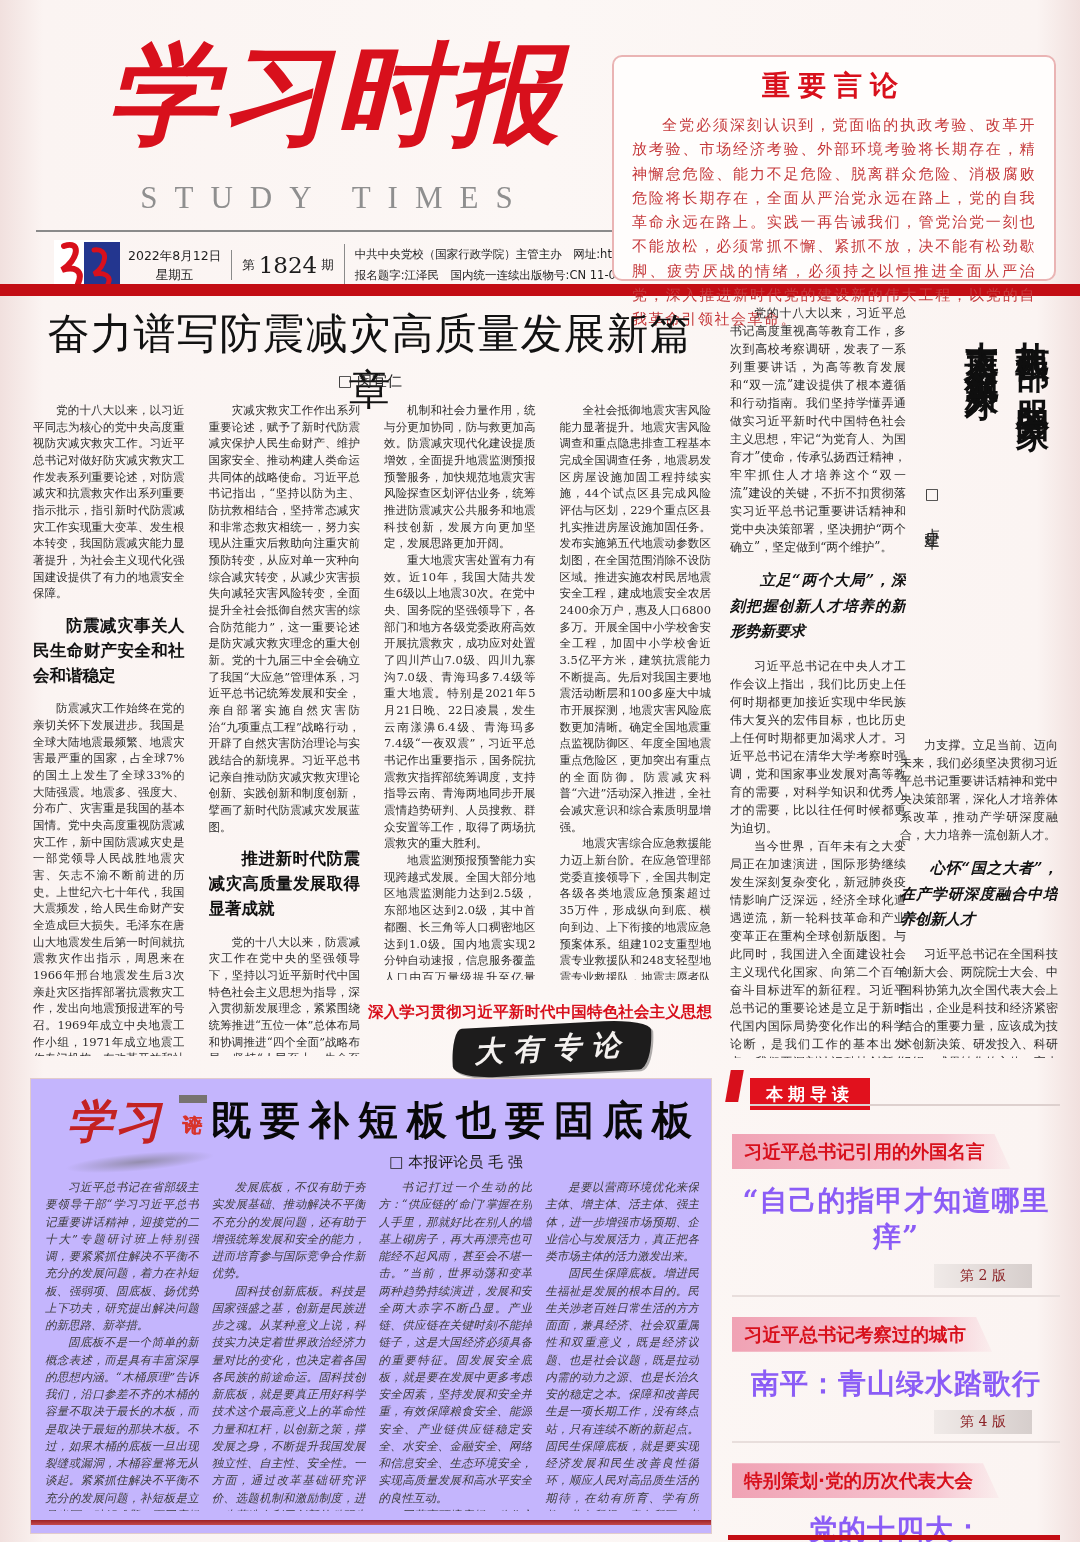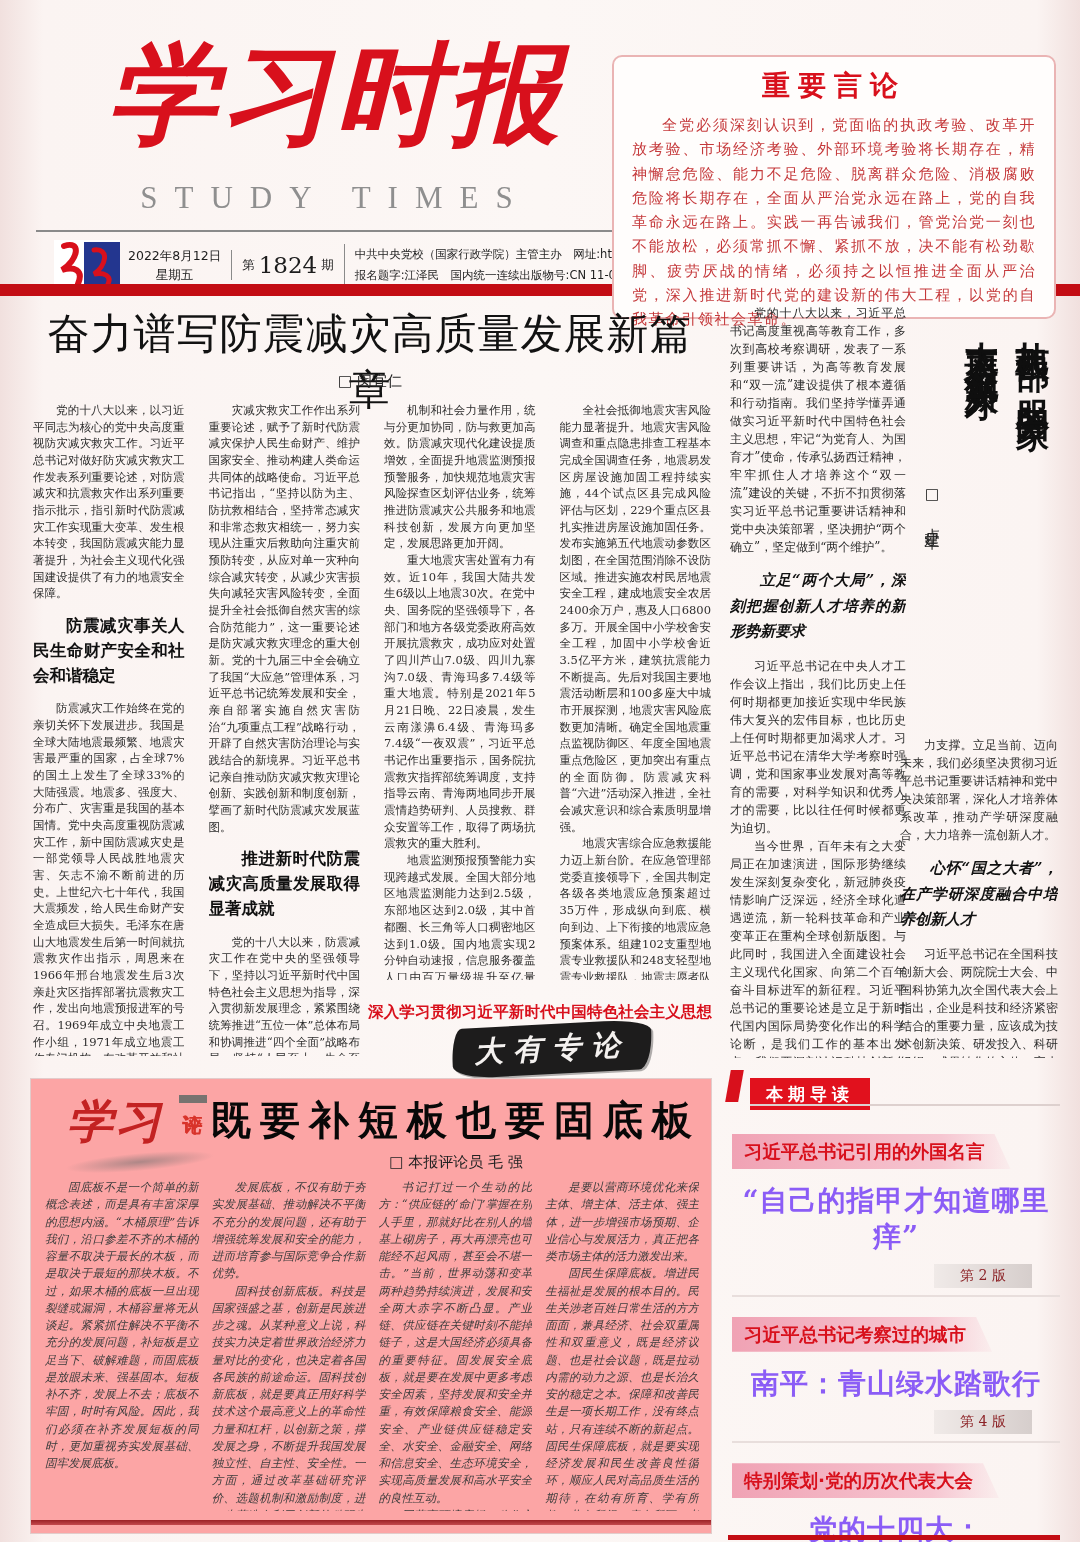--- a/index.html
+++ b/index.html
@@ -18,21 +18,21 @@
   .masthead-line{position:absolute;left:36px;top:230px;width:578px;height:2px;background:#8a8a8a;}
   .brand-logo{position:absolute;left:54px;top:240px;width:66px;height:50px;}
   .issue-info{position:absolute;left:128px;top:238px;height:54px;display:flex;align-items:center;
     font-size:12px;color:#1d1d1d;}
   .ii-date{text-align:center;line-height:1.55;padding-right:10px;font-size:12.5px;}
   .ii-issue{border-left:1px solid #8a8a8a;padding:2px 10px;display:flex;align-items:center;gap:4px;font-size:12.5px;}
   .ii-issue .num{font-size:23px;font-family:"DejaVu Serif",serif;}
   .ii-pub{border-left:1px solid #8a8a8a;padding-left:10px;font-size:11.5px;line-height:1.8;max-width:470px;white-space:nowrap;}
   .red-bar{position:absolute;left:0;top:284px;width:1080px;height:12px;background:#c30d14;}
   
-  .quote-box{position:absolute;left:612px;top:55px;width:444px;height:264px;box-sizing:border-box;
+  .quote-box{position:absolute;left:612px;top:55px;width:444px;height:226px;box-sizing:border-box;
     border:2px solid #eab4b4;border-radius:10px;background:#fffdfc;padding:8px 18px 6px;}
   .quote-title{text-align:center;font-weight:bold;font-size:28px;letter-spacing:8px;color:#d8101c;margin:2px 0 8px;}
   .quote-body{color:#c5393b;font-size:15px;line-height:1.62;letter-spacing:1.5px;text-align:justify;text-indent:2em;}
   
   .main-headline{position:absolute;left:28px;top:306px;width:684px;text-align:center;
     font-weight:normal;font-size:42px;letter-spacing:1px;color:#121212;}
   .main-byline{position:absolute;left:28px;top:372px;width:684px;text-align:center;font-size:15px;color:#222;}
   .main-cols{position:absolute;left:33px;top:402px;width:678px;height:654px;display:flex;gap:24px;}
   .col{flex:1;overflow:hidden;font-size:11.5px;line-height:1.45;text-align:justify;color:#2d2d2d;height:100%;}
   .col.short{height:578px;}
@@ -52,21 +52,21 @@
   .ra-left h3,.ra-right h3{font-weight:bold;font-size:15px;line-height:1.7;margin:12px 0;
     text-indent:2em;font-style:italic;color:#111;}
   .ra-right{position:absolute;left:172px;top:436px;width:158px;height:322px;overflow:hidden;
     font-size:12px;line-height:1.5;text-align:justify;color:#2d2d2d;}
   .ra-byline{position:absolute;left:194px;top:185px;writing-mode:vertical-rl;font-size:15px;letter-spacing:4px;color:#222;}
   .ra-headline{position:absolute;right:2px;top:14px;height:420px;writing-mode:vertical-rl;
     font-weight:bold;font-size:34px;letter-spacing:5px;line-height:1.5;color:#0f0f0f;}
   .ra-headline span{display:block;}
   
   .comment-box{position:absolute;left:30px;top:1078px;width:682px;height:456px;box-sizing:border-box;
-    border:1px solid #e2cccb;background:#fca5a5;}
+    border:1px solid #e2cccb;background:#c4b5fd;}
   .comment-logo{position:absolute;left:30px;top:10px;width:160px;height:84px;}
   .logo-main{position:absolute;left:6px;top:2px;font-size:46px;font-weight:bold;font-style:italic;
     color:#c32222;letter-spacing:2px;}
   .logo-seal{position:absolute;right:14px;top:6px;writing-mode:vertical-rl;background:#777370;
     color:#d8332a;font-size:20px;font-weight:bold;padding:4px 3px;line-height:1.1;}
   .comment-logo::after{content:"";position:absolute;left:4px;bottom:2px;width:150px;height:18px;
     background:radial-gradient(ellipse at 50% 50%,rgba(110,110,110,.55),rgba(110,110,110,0) 70%);
     transform:rotate(-5deg);}
   .comment-headline{position:absolute;left:180px;top:14px;width:490px;text-align:center;
     font-weight:bold;font-size:40px;letter-spacing:9px;color:#080808;}
@@ -184,20 +184,21 @@
 
 <div class="comment-box">
   <div class="comment-logo">
     <span class="logo-main">学习</span>
     <span class="logo-seal">评论</span>
   </div>
   <div class="comment-headline">既要补短板也要固底板</div>
   <div class="comment-byline">□ 本报评论员 毛 强</div>
   <div class="comment-cols" id="comment-cols">
       <div class="ccol">
+        <p>习近平总书记在省部级主要领导干部“学习习近平总书记重要讲话精神，迎接党的二十大”专题研讨班上特别强调，要紧紧抓住解决不平衡不充分的发展问题，着力在补短板、强弱项、固底板、扬优势上下功夫，研究提出解决问题的新思路、新举措。</p>
         <p>固底板不是一个简单的新概念表述，而是具有丰富深厚的思想内涵。“木桶原理”告诉我们，沿口参差不齐的木桶的容量不取决于最长的木板，而是取决于最短的那块木板。不过，如果木桶的底板一旦出现裂缝或漏洞，木桶容量将无从谈起。紧紧抓住解决不平衡不充分的发展问题，补短板是立足当下、破解难题，而固底板是放眼未来、强基固本。短板补不齐，发展上不去；底板不牢固，时时有风险。因此，我们必须在补齐发展短板的同时，更加重视夯实发展基础、固牢发展底板。</p>
       </div>
       <div class="ccol">
         <p>发展底板，不仅有助于夯实发展基础、推动解决不平衡不充分的发展问题，还有助于增强统筹发展和安全的能力，进而培育参与国际竞争合作新优势。</p>
         <p>固科技创新底板。科技是国家强盛之基，创新是民族进步之魂。从某种意义上说，科技实力决定着世界政治经济力量对比的变化，也决定着各国各民族的前途命运。固科技创新底板，就是要真正用好科学技术这个最高意义上的革命性力量和杠杆，以创新之策，撑发展之身，不断提升我国发展独立性、自主性、安全性。一方面，通过改革基础研究评价、选题机制和激励制度，进一步营造有利于创新的科研生态，强化基础研究的原创导向和对应用科学的支撑引领作用；另一方面，推进关键核心技术攻关和自主创新，强化知识产权创造、保护、运用，催生更多新技术新产业，开辟经济发展的新领域新赛道，推动实现有质量、有效益、可持续的发展。</p>
       </div>
       <div class="ccol">
         <p>书记打过一个生动的比方：“供应链的‘命门’掌握在别人手里，那就好比在别人的墙基上砌房子，再大再漂亮也可能经不起风雨，甚至会不堪一击。”当前，世界动荡和变革两种趋势持续演进，发展和安全两大赤字不断凸显。产业链、供应链在关键时刻不能掉链子，这是大国经济必须具备的重要特征。固发展安全底板，就是要在发展中更多考虑安全因素，坚持发展和安全并重，有效保障粮食安全、能源安全、产业链供应链稳定安全、水安全、金融安全、网络和信息安全、生态环境安全，实现高质量发展和高水平安全的良性互动。</p>
         <p>固营商环境底板。稳住市场主体，就能为经济发展积蓄基本力量。营商环境是市场主体生存发展的土壤，环境优则企业兴。产权保护、平等准入、公平竞争、公正监督等，是市场体系良好运行的基础构件。我国持续深化“放管服”改革，加快建设一流营商环境，做好“放”的减法，降低准入门槛；做好“管”的加法，维护市场秩序；做好“服”的乘法，优化办事流程。固营商环境底板，就</p>
       </div>

